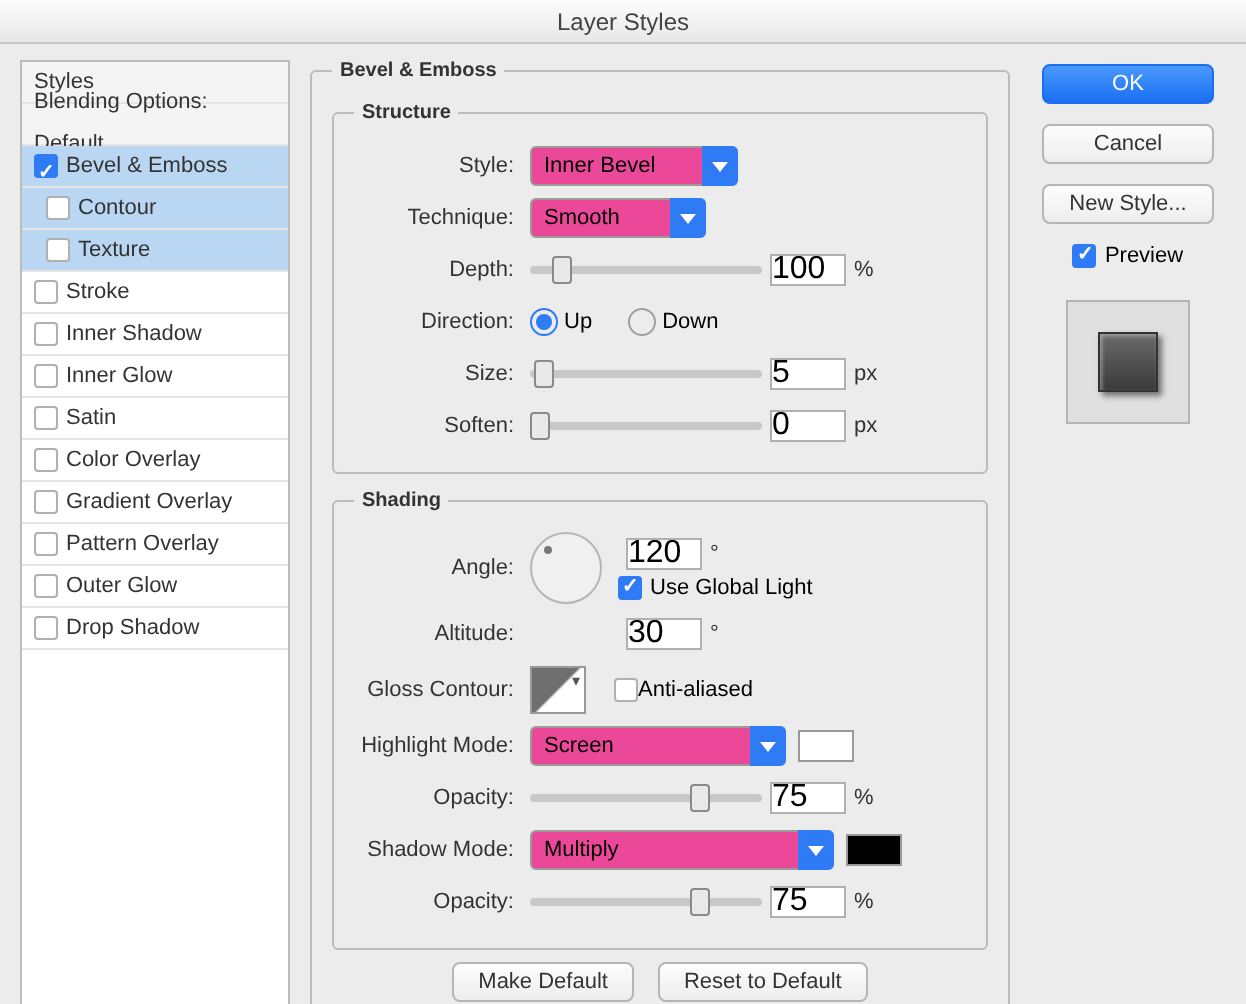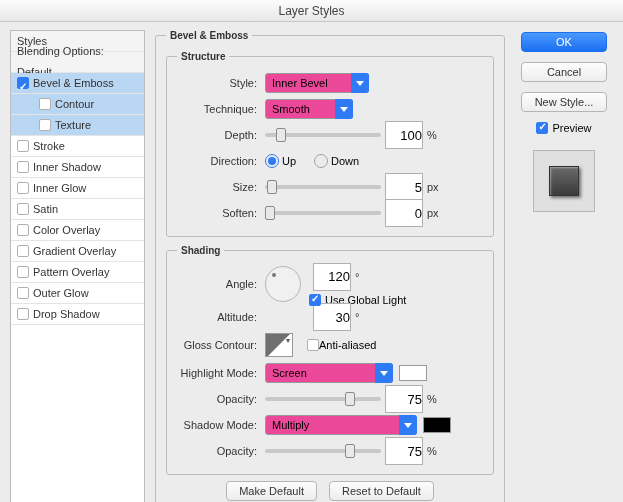--- a/index.html
+++ b/index.html
@@ -4,38 +4,38 @@
 <style>
 * { box-sizing: border-box; margin: 0; padding: 0; font-family: "Lucida Grande", "Helvetica Neue", Arial, sans-serif; font-size: 11px; }
 body { background: #ececec; }
 .window { width: 623px; height: 502px; background: #ececec; display: flex; flex-direction: column; }
 .titlebar { height: 22px; line-height: 22px; text-align: center; background: linear-gradient(#fdfdfd,#e7e7e7); border-bottom: 1px solid #c7c7c7; color: #444; font-size: 12px; }
 .content { flex: 1; display: flex; padding: 8px 10px 10px 10px; gap: 10px; }
 .left { width: 135px; border: 1px solid #bcbcbc; background: #fff; display: flex; flex-direction: column; }
 .left-row { height: 21px; line-height: 21px; padding: 0 6px; border-bottom: 1px solid #e4e4e4; display: flex; align-items: center; gap: 4px; color: #333; }
 .left-header { background: #f4f4f4; font-weight: normal; }
 .left-row.selected { background: #b9d6f2; }
-.left-row.indent { padding-left: 28px; }
+.left-row.indent { padding-left: 12px; }
 .cb { appearance: none; width: 12px; height: 12px; border: 1px solid #b0b0b0; border-radius: 2px; background: #fff; position: relative; }
 .cb.checked { background: #2f7bf5; border-color: #2f7bf5; }
 .cb.checked::after { content: "✓"; color: #fff; position: absolute; top: -2px; left: 1px; font-size: 10px; font-weight: bold; }
 
 .middle { flex: 1; display: flex; flex-direction: column; gap: 8px; }
 fieldset { border: 1px solid #bcbcbc; border-radius: 3px; padding: 8px 10px 10px 10px; }
 legend { padding: 0 4px; color: #333; font-weight: bold; font-size: 10px; }
 fieldset.inner { margin-top: 2px; }
 .row { display: flex; align-items: center; height: 26px; }
 .label { width: 88px; text-align: right; padding-right: 8px; color: #333; }
 .select { appearance: none; height: 20px; border: 1px solid #9a9a9a; border-radius: 3px; background: #ec4899; padding: 0 6px; font-size: 11px; position: relative; }
 .select-wrap { position: relative; display: inline-block; }
 .select-arrow { position: absolute; right: 0; top: 0; width: 18px; height: 20px; background: #2f7bf5; border-radius: 0 3px 3px 0; pointer-events: none; display: flex; align-items: center; justify-content: center; }
 .select-arrow::after { content: ""; width: 0; height: 0; border-left: 4px solid transparent; border-right: 4px solid transparent; border-top: 5px solid #fff; }
 .slider { appearance: none; height: 4px; background: #c8c8c8; border-radius: 2px; outline: none; }
 .slider::-webkit-slider-thumb { appearance: none; width: 10px; height: 14px; background: #e9e9e9; border: 1px solid #8a8a8a; border-radius: 2px; cursor: pointer; }
-.num { width: 38px; height: 28px; border: 1px solid #b0b0b0; text-align: right; font-size: 13px; margin: 0 4px; }
+.num { width: 38px; height: 16px; border: 1px solid #b0b0b0; text-align: left; font-size: 16px; margin: 0 4px; }
 .unit { color: #333; }
 .radio { appearance: none; width: 14px; height: 14px; border: 1px solid #a0a0a0; border-radius: 50%; margin-right: 3px; position: relative; }
 .radio.checked { border-color: #2f7bf5; }
 .radio.checked::after { content: ""; position: absolute; top: 2px; left: 2px; width: 8px; height: 8px; background: #2f7bf5; border-radius: 50%; }
 .angle-dial { width: 36px; height: 36px; border: 1px solid #b5b5b5; border-radius: 50%; background: #f0f0f0; position: relative; }
 .angle-dial::after { content: ""; position: absolute; top: 6px; left: 6px; width: 4px; height: 4px; background: #777; border-radius: 50%; }
 .swatch { width: 28px; height: 16px; border: 1px solid #999; margin-left: 6px; }
 .contour-sw { width: 28px; height: 24px; border: 1px solid #999; background: linear-gradient(135deg,#6f6f6f 0%,#6f6f6f 48%,#fff 52%,#fff 100%); position: relative; }
 .contour-caret { position: absolute; right: 2px; top: 2px; font-size: 8px; color: #555; }
 .btn { height: 20px; padding: 0 12px; border: 1px solid #b5b5b5; border-radius: 4px; background: linear-gradient(#fdfdfd,#ededed); color: #333; cursor: pointer; }

